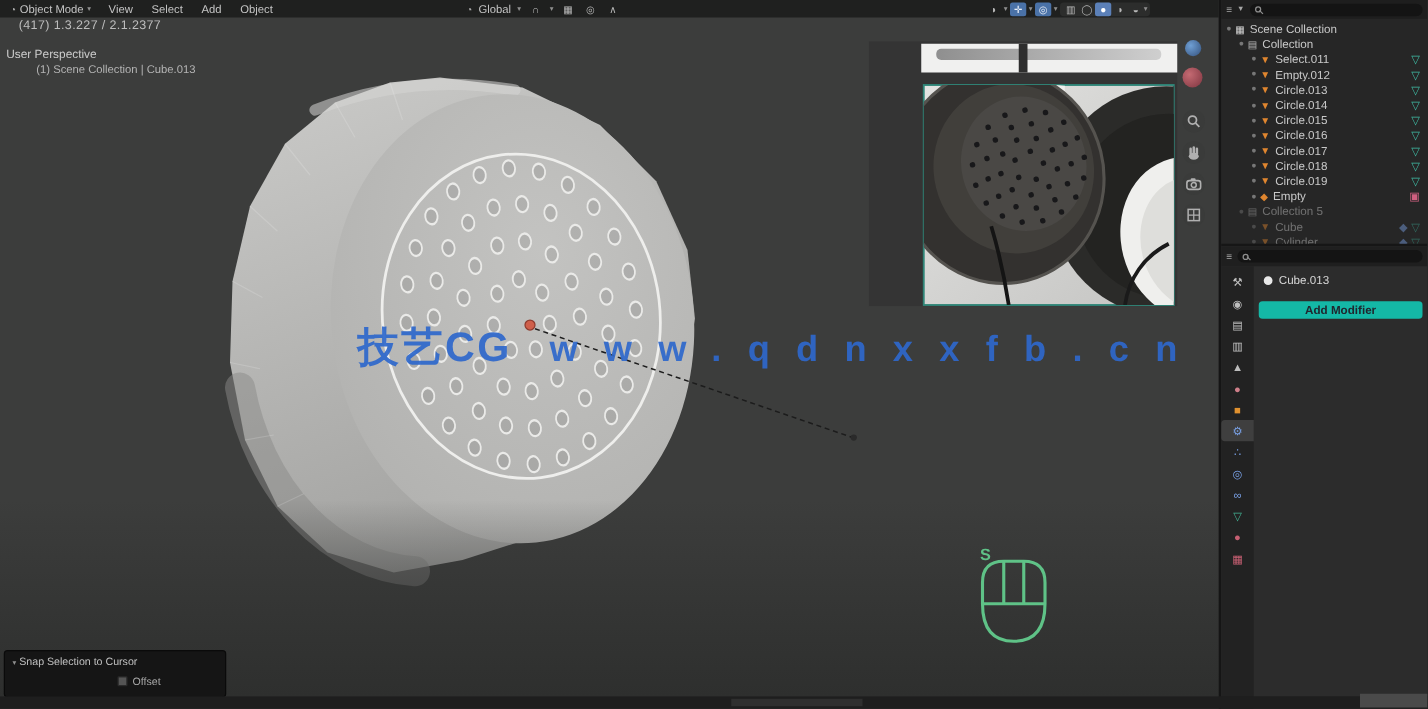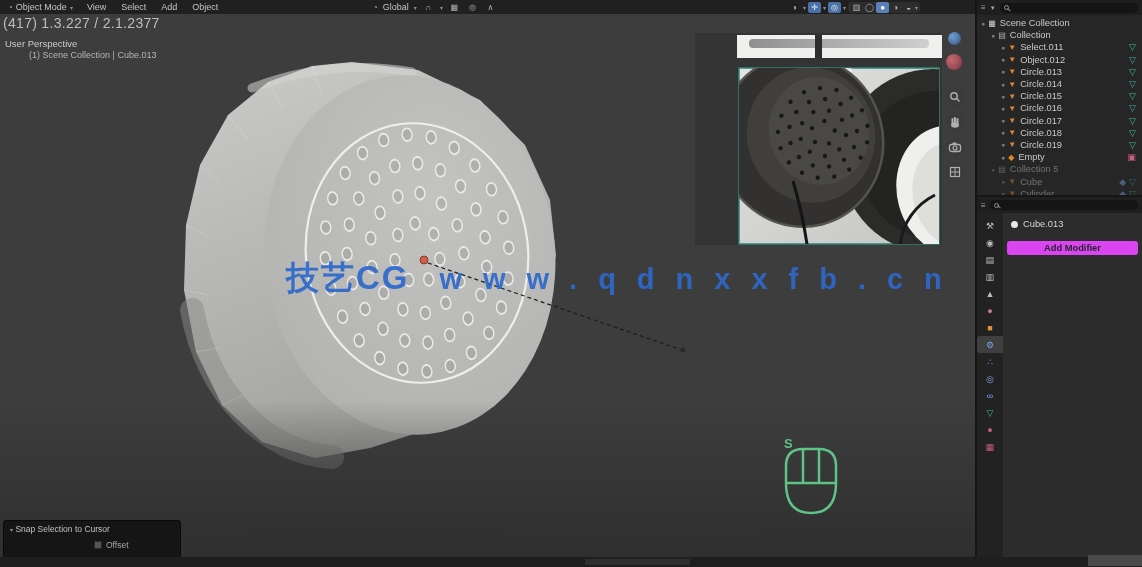--- a/index.html
+++ b/index.html
@@ -17,21 +17,21 @@
   .hdr-mid { position:absolute; left:373px; display:flex; align-items:center; gap:5px; }
   .hdr-right { position:absolute; left:788px; display:flex; align-items:center; gap:2px; }
   .hdr-icon { width:13px; height:11px; display:flex; align-items:center; justify-content:center;
     font-size:8px; color:#b8b8b8; border-radius:2px; }
   .hdr-icon.blue { background:#4a72a8; color:#e8eef8; }
   .shading-group { display:flex; align-items:center; background:#2c2d2c; border-radius:3px; padding:0 2px; }
   .shading-group .active { background:#5b80b8; border-radius:2px; color:#ffffff; }
   .caret { font-size:6px; color:#8f8f8f; }
 
   
-  .vp-stats  { position:absolute; left:3px;  top:15px; font-size:14px; color:#bdbdbd; z-index:3; letter-spacing:.3px;}
+  .vp-stats  { position:absolute; left:15px;  top:15px; font-size:10px; color:#bdbdbd; z-index:3; letter-spacing:.3px;}
   .vp-view   { position:absolute; left:5px;  top:38px; font-size:9.5px; color:#cccccc; z-index:3; }
   .vp-ctx    { position:absolute; left:5px;  top:50px; font-size:9px;   color:#b4b4b4; z-index:3;padding-left:24px; }
 
   
   #vp-svg { position:absolute; left:0; top:0; z-index:1; }
   .vp-shade { position:absolute; left:0; top:400px; width:975px; height:157px; z-index:2;
     background:linear-gradient(#3c3d3c00, #2e2f2e); pointer-events:none; }
 
   
   .watermark { position:absolute; left:286px; top:256px; z-index:90; white-space:nowrap;
@@ -96,21 +96,21 @@
   
   .props { flex:1; display:flex; flex-direction:column; background:#2c2c2c; }
   .props-header { height:16px; background:#1f1f1f; display:flex; align-items:center; gap:4px; padding:0 4px; }
   .props-body { flex:1; display:flex; }
   .tab-col { width:26px; background:#222222; padding-top:4px; display:flex; flex-direction:column; }
   .ptab { height:17px; display:flex; align-items:center; justify-content:center; font-size:9px; }
   .ptab.active { background:#3f3f3f; border-radius:3px 0 0 3px; }
   .props-content { flex:1; padding:6px 4px 12px 4px; }
   .breadcrumb { display:flex; align-items:center; gap:5px; font-size:9.3px; color:#d6d6d6; padding-left:4px;}
   .obj-dot { width:7px; height:7px; border-radius:50%; background:#e8e8e8; }
-  .add-mod-btn { margin-top:12px; height:14px; background:#d946ef; border-radius:3px;
+  .add-mod-btn { margin-top:12px; height:14px; background:#14b8a6; border-radius:3px;
     display:flex; align-items:center; justify-content:center;
     font-size:9.3px; font-weight:bold; color:#20262e; }
 </style>
 </head>
 <body>
 
 <div id="root">
 
   <svg id="vp-svg" width="975" height="567" viewBox="0 0 975 567">
     <defs>
@@ -425,21 +425,21 @@
           </div>
           <div class="ol-row" style="padding-left: 24px;">
             <span class="ol-dot">●</span>
             <span class="ol-icon" style="color: rgb(224, 134, 47);">▼</span>
             <span class="ol-label">Select.011</span>
             <span class="ol-data" style="color: rgb(63, 187, 164);">▽</span>
           </div>
           <div class="ol-row" style="padding-left: 24px;">
             <span class="ol-dot">●</span>
             <span class="ol-icon" style="color: rgb(224, 134, 47);">▼</span>
-            <span class="ol-label">Object.012</span>
+            <span class="ol-label">Empty.012</span>
             <span class="ol-data" style="color: rgb(63, 187, 164);">▽</span>
           </div>
           <div class="ol-row" style="padding-left: 24px;">
             <span class="ol-dot">●</span>
             <span class="ol-icon" style="color: rgb(224, 134, 47);">▼</span>
             <span class="ol-label">Circle.013</span>
             <span class="ol-data" style="color: rgb(63, 187, 164);">▽</span>
           </div>
           <div class="ol-row" style="padding-left: 24px;">
             <span class="ol-dot">●</span>

